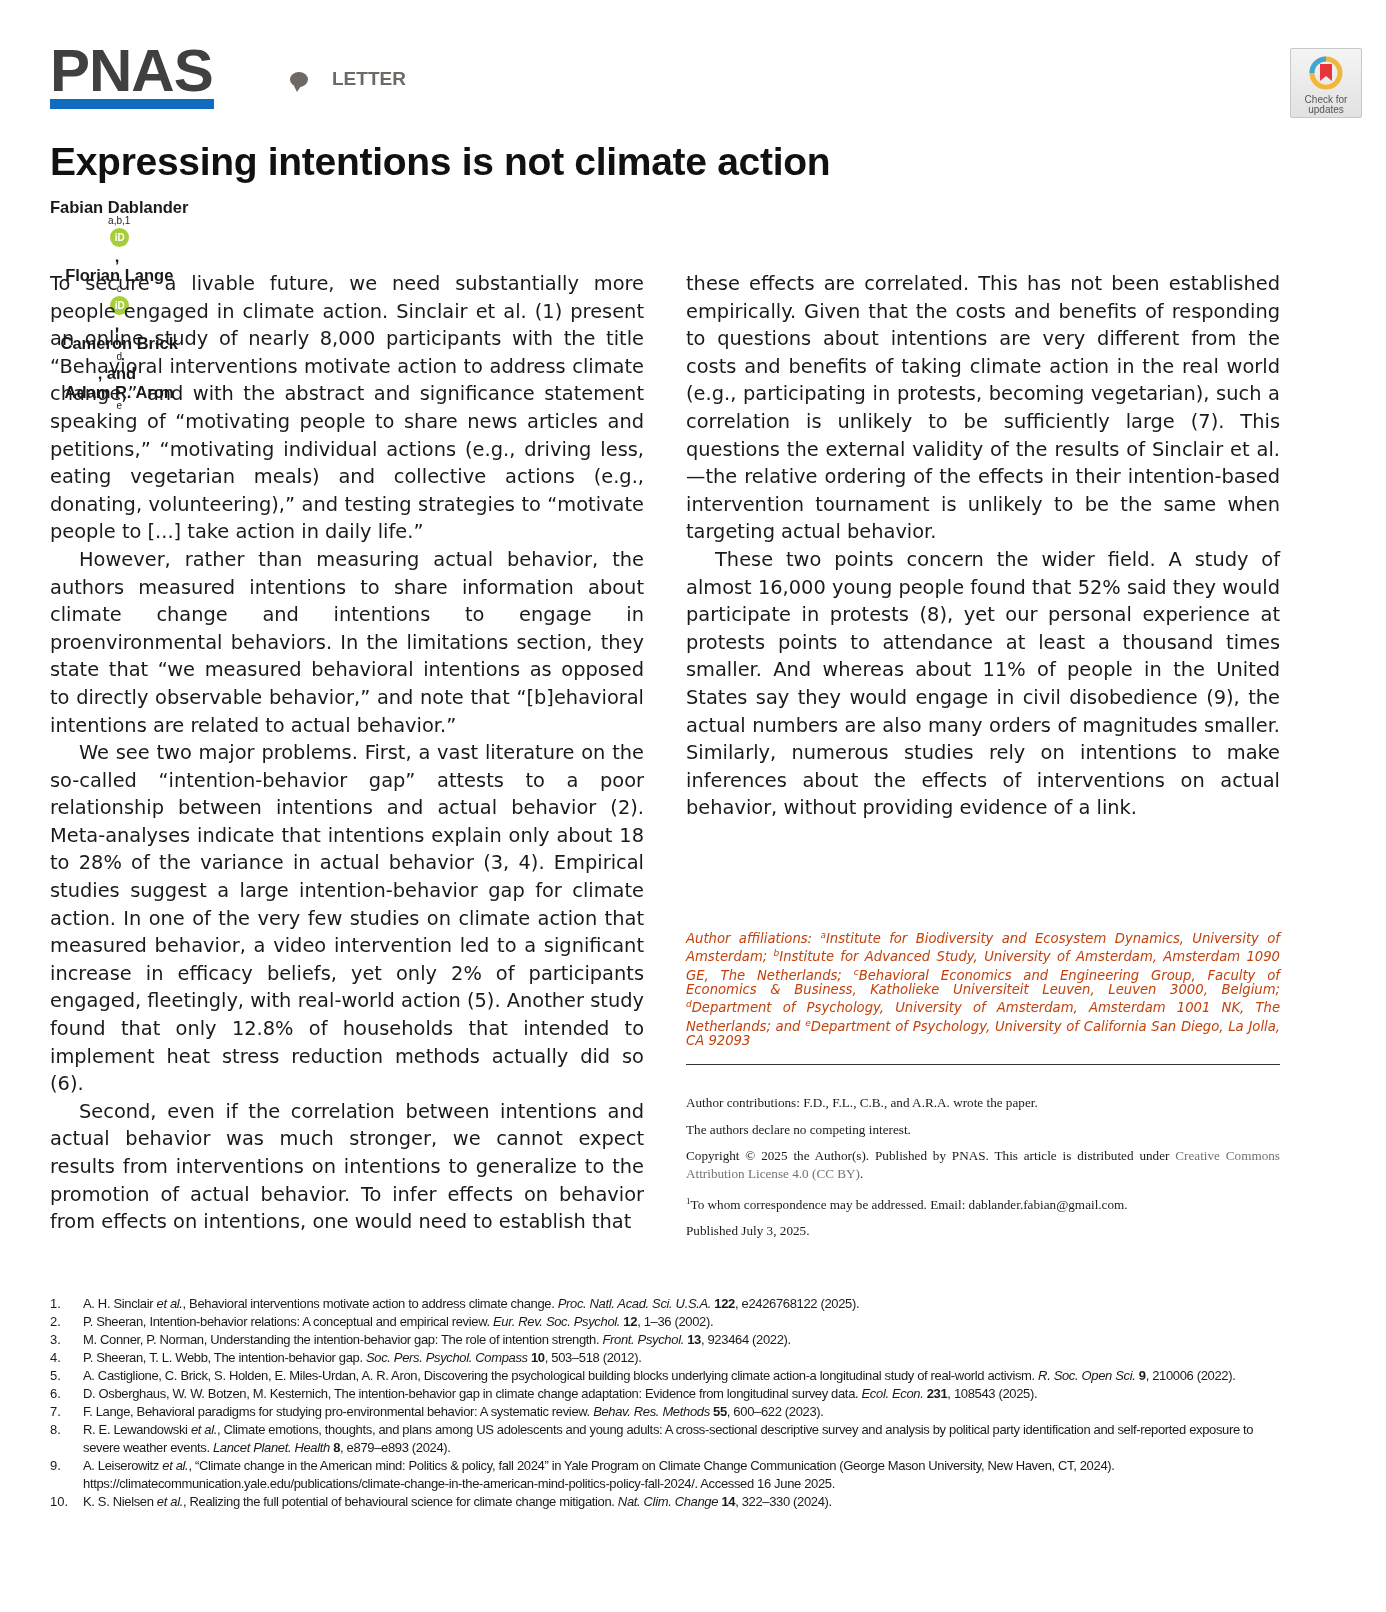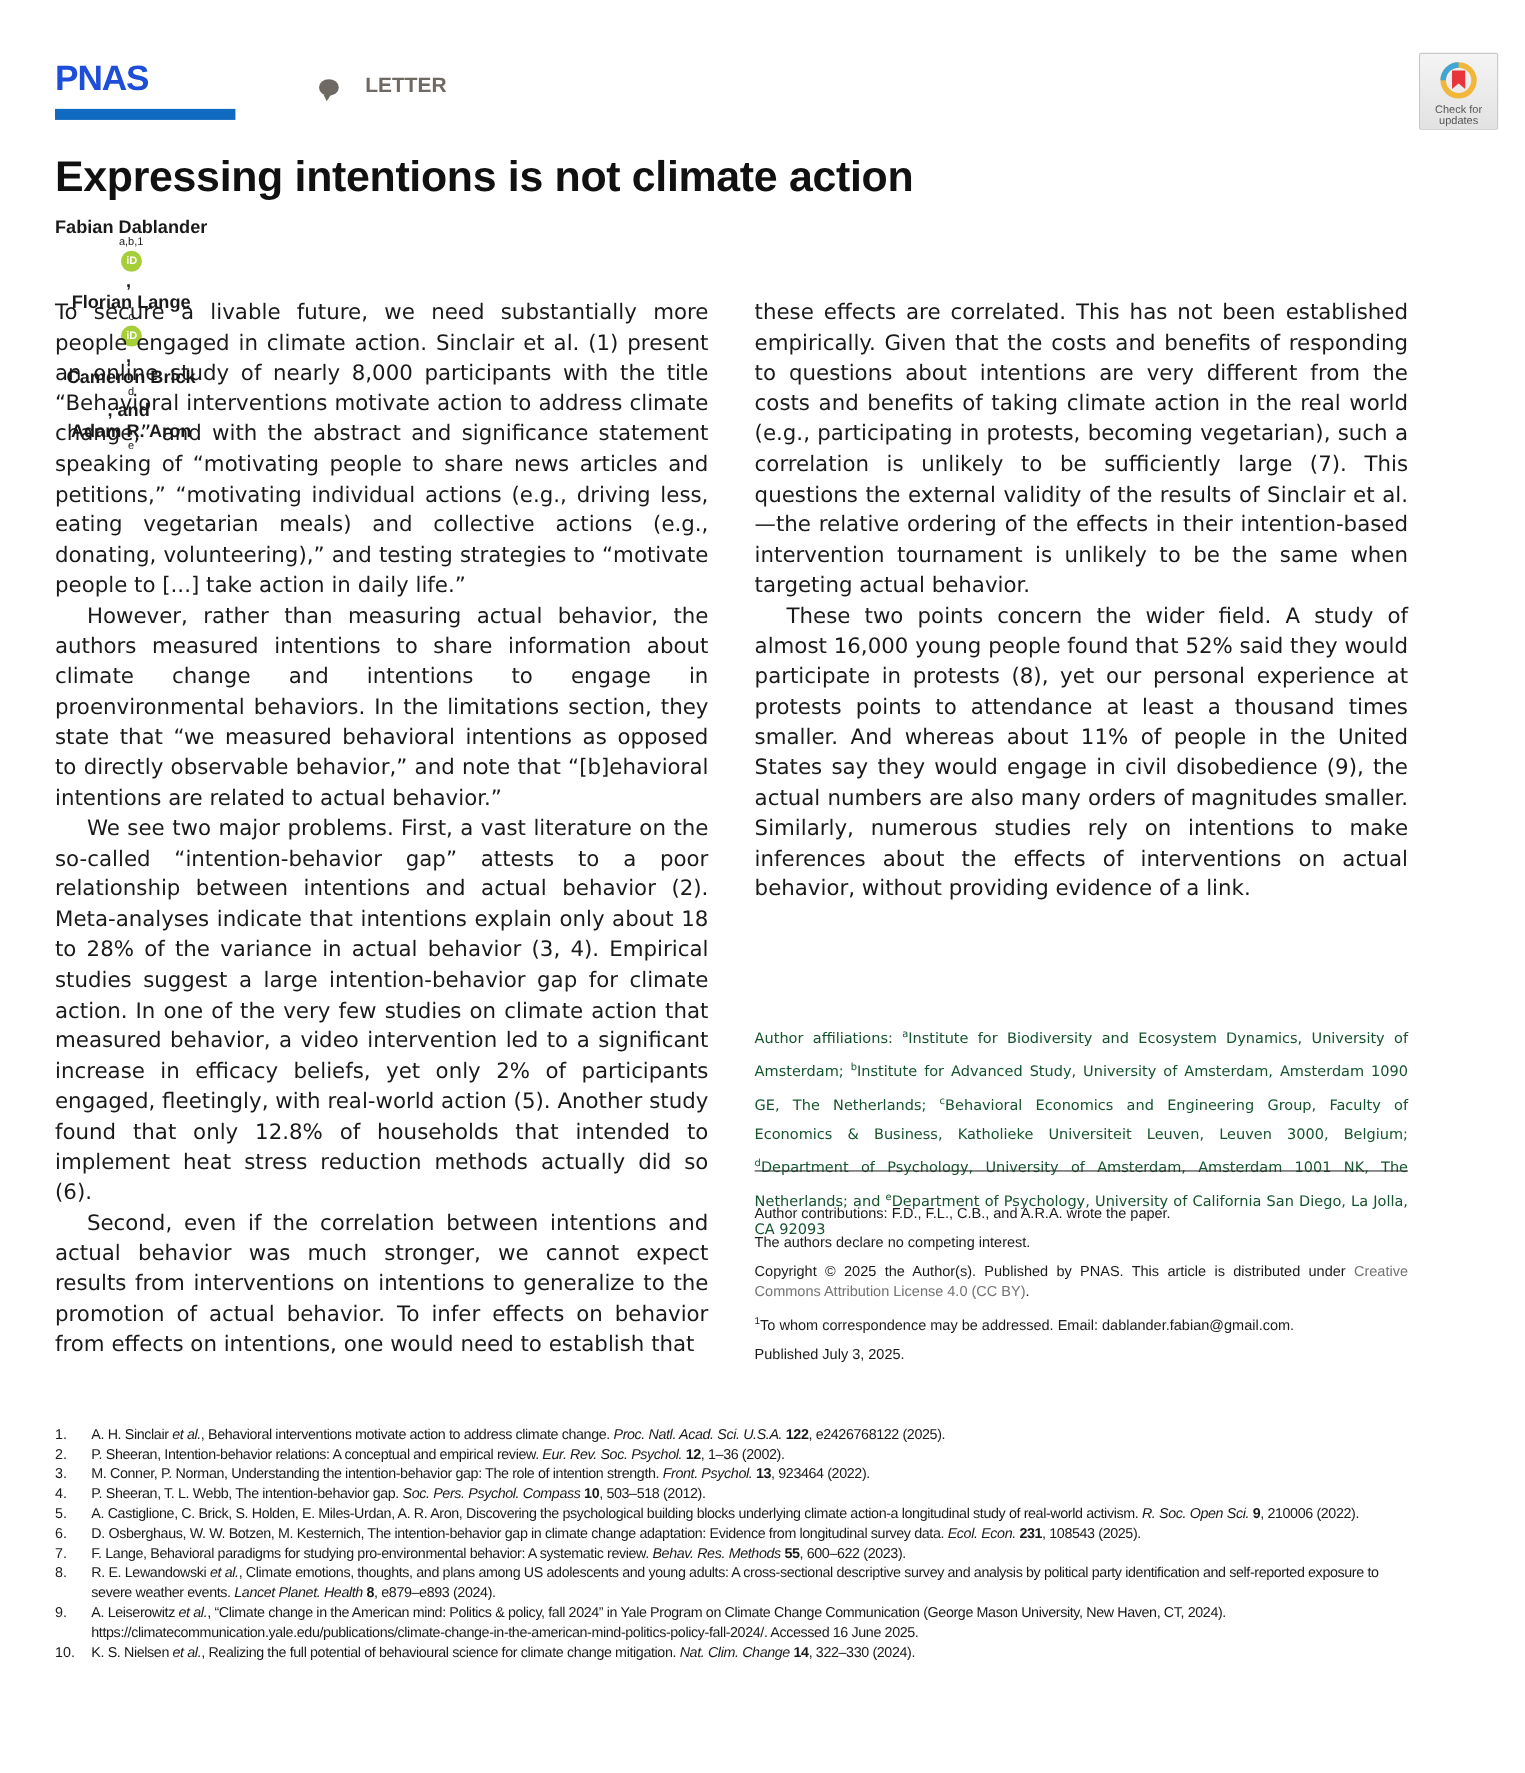--- a/index.html
+++ b/index.html
@@ -1,38 +1,38 @@
 <!DOCTYPE html>
 <html><head>
 <meta charset="utf-8">
 <style>
   html, body { margin: 0; padding: 0; background: #ffffff; }
   body { width: 1386px; height: 1612px; position: relative; overflow: hidden; color: #1a1a1a; font-family: "DejaVu Sans", sans-serif; }
   .header { position: absolute; left: 50px; top: 48px; width: 1290px; height: 70px; }
   .logo { position: absolute; left: 0; top: 0; width: 164px; }
-  .logo-text { font-family: "Liberation Sans", sans-serif; font-weight: bold; font-size: 32px; letter-spacing: -1px; line-height: 46px; color: #1d4ed8; }
+  .logo-text { font-family: "Liberation Sans", sans-serif; font-weight: bold; font-size: 60px; letter-spacing: -1px; line-height: 46px; color: #404040; }
   .logo-bar { width: 164px; height: 10px; background: #0f6ac0; margin-top: 5px; }
   .letter-tag { position: absolute; left: 240px; top: 20px; display: flex; align-items: center; gap: 24px; color: #6e6a63; font-family: "Liberation Sans", sans-serif; font-weight: bold; font-size: 19px; }
   .bubble { width: 18px; height: 15px; background: #6e6a63; border-radius: 50%; position: relative; }
   .bubble::after { content: ""; position: absolute; left: 4px; bottom: -5px; border-left: 3px solid transparent; border-right: 4px solid transparent; border-top: 6px solid #6e6a63; }
   .check-updates { position: absolute; left: 1192px; top: 0; width: 70px; height: 68px; border: 1px solid #c8c8c8; background: linear-gradient(#f4f4f4,#e2e2e2); border-radius: 2px; text-align: center; font-family: "Liberation Sans", sans-serif; font-size: 10px; line-height: 10px; color: #555; margin-left: 48px; }
   .check-icon { margin: 6px auto 2px; width: 36px; height: 36px; }
   .title { position: absolute; left: 50px; top: 140px; font-family: "Liberation Sans", sans-serif; font-weight: bold; font-size: 39px; color: #111; letter-spacing: -0.3px; }
   .authors { position: absolute; left: 50px; top: 198px; font-family: "Liberation Sans", sans-serif; font-weight: bold; font-size: 16.5px; color: #1a1a1a; display: flex; align-items: center; white-space: pre; flex-direction: column; }
   .authors sup { font-size: 10px; font-weight: normal; position: relative; top: -2px; }
   .orcid { display: inline-block; width: 19px; height: 19px; border-radius: 50%; background: #a6ce39; color: #fff; font-size: 10px; font-weight: bold; text-align: center; line-height: 19px; margin: 0 2px 0 3px; }
   .col { position: absolute; top: 270px; width: 594px; font-family: "DejaVu Sans", sans-serif; font-size: 19.4px; line-height: 27.6px; text-align: justify; color: #1a1a1a; }
   .col p { margin: 0; text-indent: 29px; hyphens: auto; }
   .col p.first { text-indent: 0; }
   .col-left { left: 50px; }
   .col-right { left: 686px; }
-  .affil { position: absolute; left: 686px; top: 928px; width: 594px; font-family: "DejaVu Sans", sans-serif; font-size: 13.2px; line-height: 26px; text-align: justify; color: #14532d; }
+  .affil { position: absolute; left: 686px; top: 928px; width: 594px; font-family: "DejaVu Sans", sans-serif; font-size: 13.2px; line-height: 14px; text-align: justify; color: #c2410c; font-style: italic; }
   .affil sup { font-size: 9px; }
   .rule { position: absolute; left: 686px; top: 1064px; width: 594px; height: 1px; background: #333; }
-  .meta { position: absolute; left: 686px; top: 1094px; width: 594px; font-family: Liberation Sans, sans-serif; font-size: 13.2px; line-height: 18px; color: #1a1a1a; }
+  .meta { position: absolute; left: 686px; top: 1094px; width: 594px; font-family: Liberation Serif, serif; font-size: 13.2px; line-height: 18px; color: #1a1a1a; }
   .meta p { margin: 0 0 8.5px 0; text-align: justify; }
   .meta a { color: #737373; text-decoration: none; }
   .meta sup { font-size: 9px; }
   .refs { position: absolute; left: 50px; top: 1295px; width: 1240px; font-family: "Liberation Sans", sans-serif; font-stretch: condensed; font-size: 13px; line-height: 18px; color: #1a1a1a; }
   .ref { display: flex; }
   .ref-num { width: 33px; flex: none; }
   .ref-text { flex: 1; letter-spacing: -0.35px; }
   .ref-text i { font-style: italic; }
 </style>
 </head>

